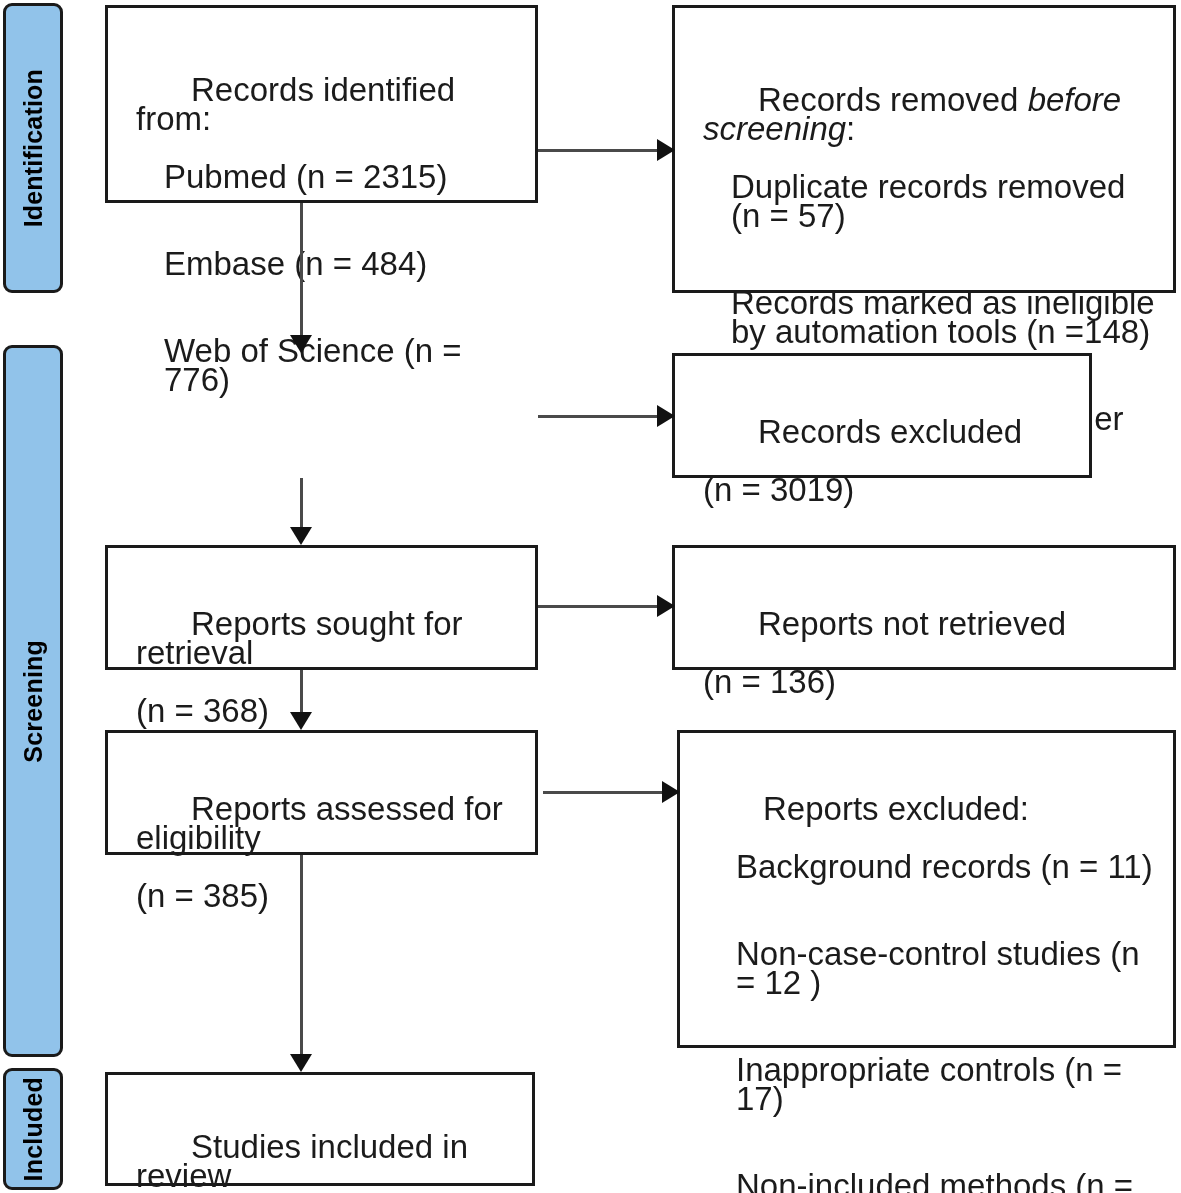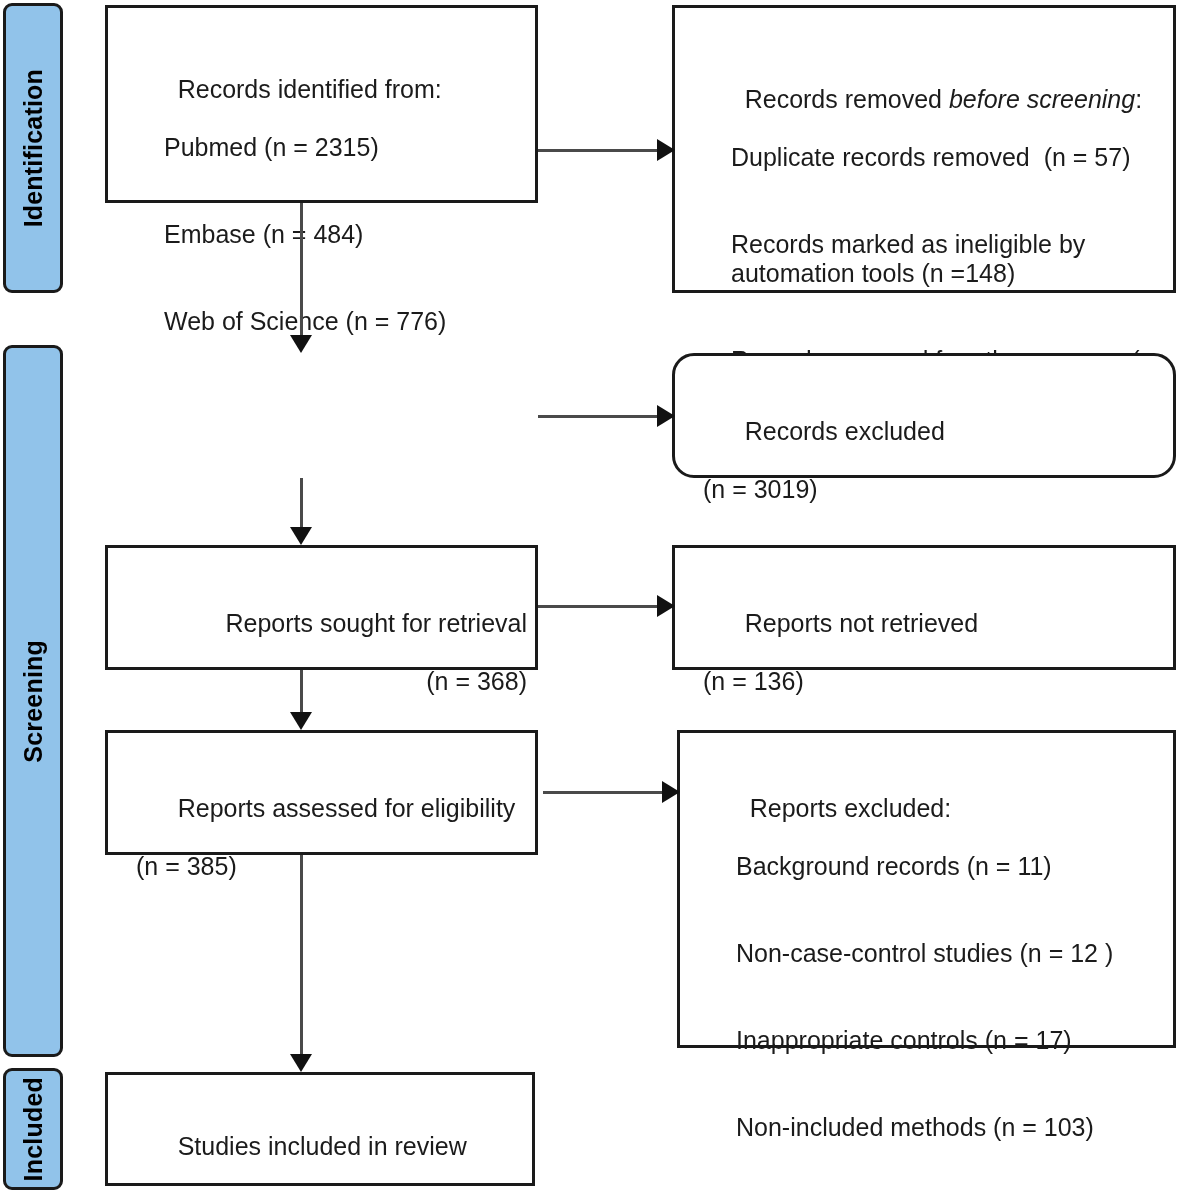--- a/index.html
+++ b/index.html
@@ -45,21 +45,21 @@
   .box {
     position: absolute;
     background: #ffffff;
     border: 3px solid #1a1a1a;
     box-sizing: border-box;
   }
   .box-text {
     position: absolute;
     left: 28px;
     right: 8px;
-    font-size: 25px;
+    font-size: 33px;
     line-height: 29px;
     color: #1b1b1b;
     white-space: pre-wrap;
   }
   .indent {
     padding-left: 28px;
     display: block;
   }
   .ital { font-style: italic; }
 
@@ -135,29 +135,29 @@
   <div class="box" style="left:672px; top:5px; width:504px; height:288px;">
     <div class="box-text" style="top:48px;">
       <span><span>Records removed </span><span class="ital">before screening</span><span>:</span></span>
       <span class="indent">Duplicate records removed  (n = 57)</span>
       <span class="indent">Records marked as ineligible by automation tools (n =148)</span>
       <span class="indent">Records removed for other reasons (n = 9)</span>
     </div>
   </div>
 
 
-  <div class="box" style="left:672px; top:353px; width:504px; height:125px;border-radius:22px;">
+  <div class="box" style="left:672px; top:353px; width:420px; height:125px;">
     <div class="box-text" style="top:32px;">
       <span>Records excluded</span>
       <span style="display:block;">(n = 3019)</span>
     </div>
   </div>
 
   <div class="box" style="left:105px; top:545px; width:433px; height:125px;">
-    <div class="box-text" style="top:32px;text-align:right;">
+    <div class="box-text" style="top:32px;">
       <span>Reports sought for retrieval</span>
       <span style="display:block;">(n = 368)</span>
     </div>
   </div>
 
   <div class="box" style="left:672px; top:545px; width:504px; height:125px;">
     <div class="box-text" style="top:32px;">
       <span>Reports not retrieved</span>
       <span style="display:block;">(n = 136)</span>
     </div>

